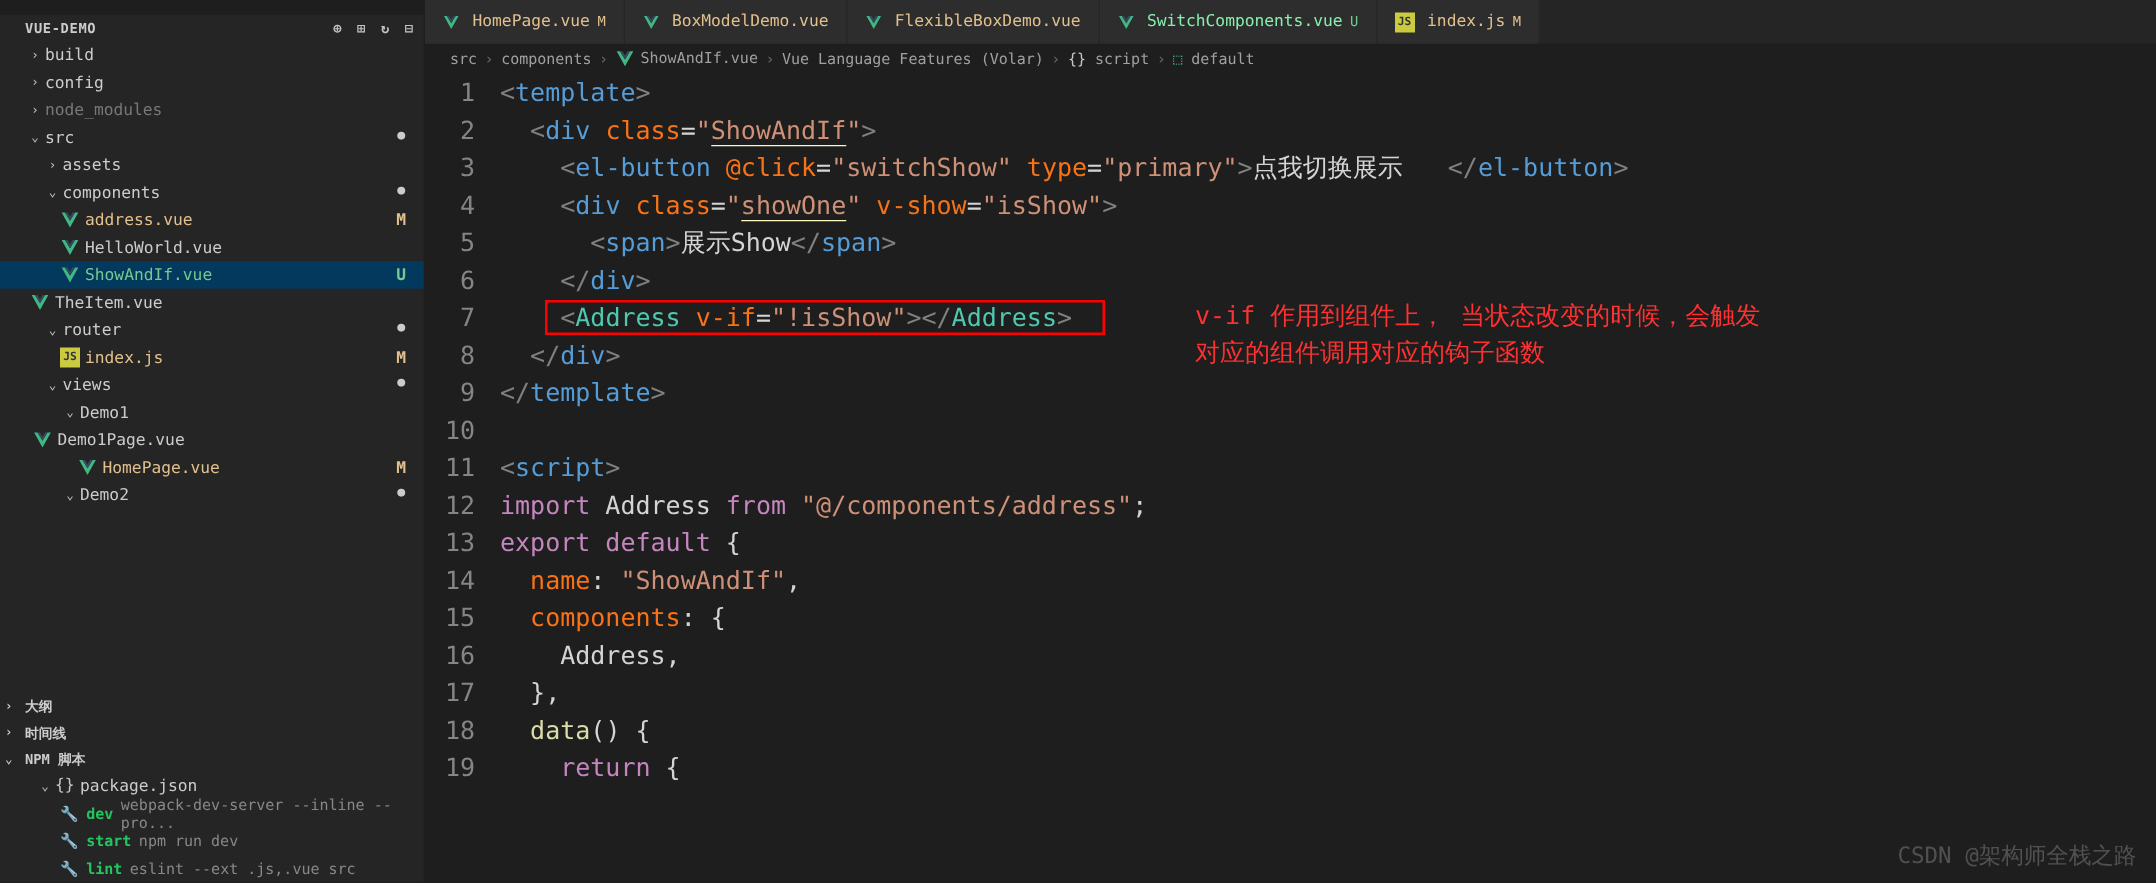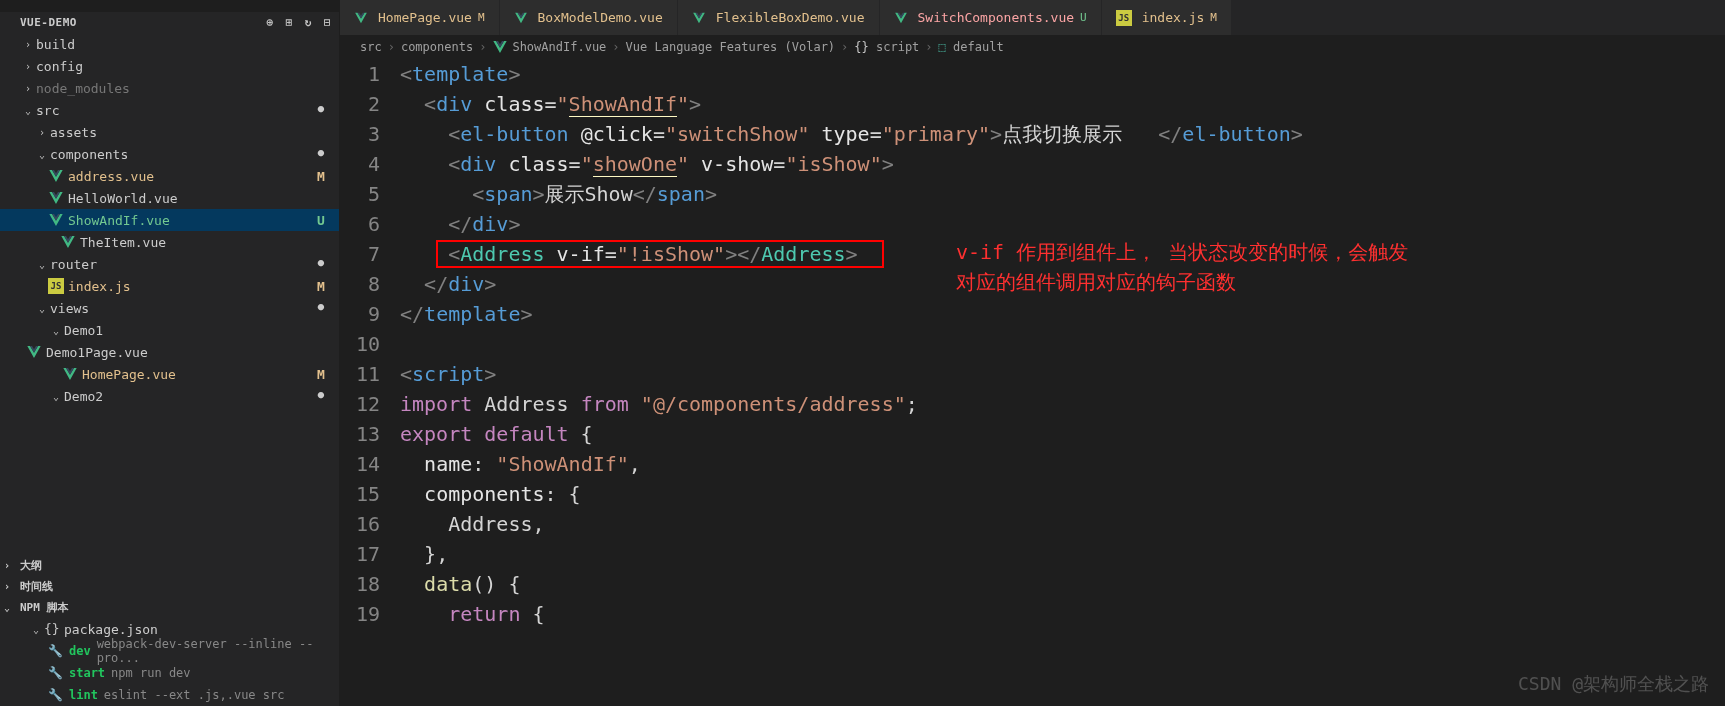--- a/index.html
+++ b/index.html
@@ -19,33 +19,33 @@
 .modified { color: #e2c08d; }
 .untracked { color: #73c991; }
 .sidebar-section { padding: 3px 8px 3px 20px; font-weight: bold; font-size: 11px; display: flex; align-items: center; }
 .sidebar-section .chev { margin-left: -16px; width: 16px; font-size: 10px; }
 .npm-script { padding: 2px 8px 2px 48px; height: 22px; display: flex; align-items: center; gap: 6px; color: #888; font-size: 12px; }
 .npm-script .name { color: #22c55e; font-weight: bold; }
 .main { flex: 1; display: flex; flex-direction: column; background: #1e1e1e; position: relative; }
 .tabs { display: flex; background: #252526; height: 35px; }
 .tab { display: flex; align-items: center; gap: 6px; padding: 0 14px; background: #2d2d2d; border-right: 1px solid #252526; font-size: 13px; cursor: pointer; }
 .tab .tname { color: #e2c08d; }
-.tab .tname.u { color: #fca5a5; }
+.tab .tname.u { color: #86efac; }
 .tab .tmark { color: #e2c08d; font-size: 11px; }
 .tab .tmark.u { color: #73c991; }
 .tab svg { width: 14px; height: 14px; }
 .breadcrumb { display: flex; align-items: center; gap: 6px; padding: 4px 20px; font-size: 12px; color: #a0a0a0; }
 .breadcrumb .sep { color: #666; }
 .editor { flex: 1; display: flex; position: relative; font-family: Consolas, monospace; font-size: 20px; }
 .gutter { width: 60px; text-align: right; padding-right: 20px; color: #858585; user-select: none; }
 .gutter div { height: 30px; line-height: 30px; }
 .code { flex: 1; position: relative; }
 .code-line { height: 30px; line-height: 30px; white-space: pre; }
 .tag { color: #569cd6; }
-.attr { color: #e5e5e5; }
+.attr { color: #f97316; }
 .str { color: #ce9178; }
 .pun { color: #808080; }
 .txt { color: #d4d4d4; }
 .kw { color: #c586c0; }
 .fn { color: #dcdcaa; }
 .cls { color: #4ec9b0; }
 .underline { border-bottom: 1px solid #fef9c3; }
 .red-box { position: absolute; border: 2px solid #ff0000; pointer-events: none; }
 .annotation { position: absolute; color: #ff3030; font-size: 20px; font-family: sans-serif; line-height: 1.5; }
 .watermark { position: absolute; bottom: 10px; right: 16px; color: rgba(200,200,200,0.3); font-size: 18px; }
@@ -108,21 +108,21 @@
         <span class="fname ">HelloWorld.vue</span>
       </div>
       <div class="tree-item selected" style="padding-left: 48px;">
         <svg class="icon-sm" viewBox="0 0 24 24">
           <path fill="#41b883" d="M2 3h4l6 10L18 3h4L12 21z"></path>
           <path fill="#35495e" d="M6 3h3l3 5 3-5h3l-6 10z"></path>
         </svg>
         <span class="fname untracked">ShowAndIf.vue</span>
         <span class="status U">U</span>
       </div>
-      <div class="tree-item" style="padding-left: 60px;">
+      <div class="tree-item" style="padding-left: 24px;">
         <svg class="icon-sm" viewBox="0 0 24 24">
           <path fill="#41b883" d="M2 3h4l6 10L18 3h4L12 21z"></path>
           <path fill="#35495e" d="M6 3h3l3 5 3-5h3l-6 10z"></path>
         </svg>
         <span class="fname ">TheItem.vue</span>
       </div>
       <div class="tree-item" style="padding-left: 34px;">
         <span class="chev">⌄</span>
         <span class="fname ">router</span>
         <span class="status dot">•</span>

